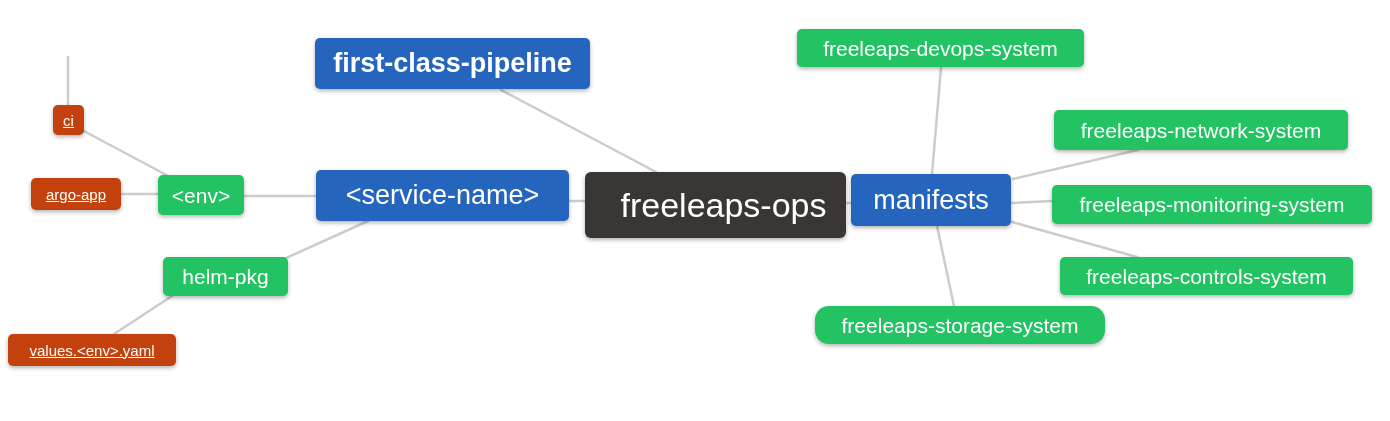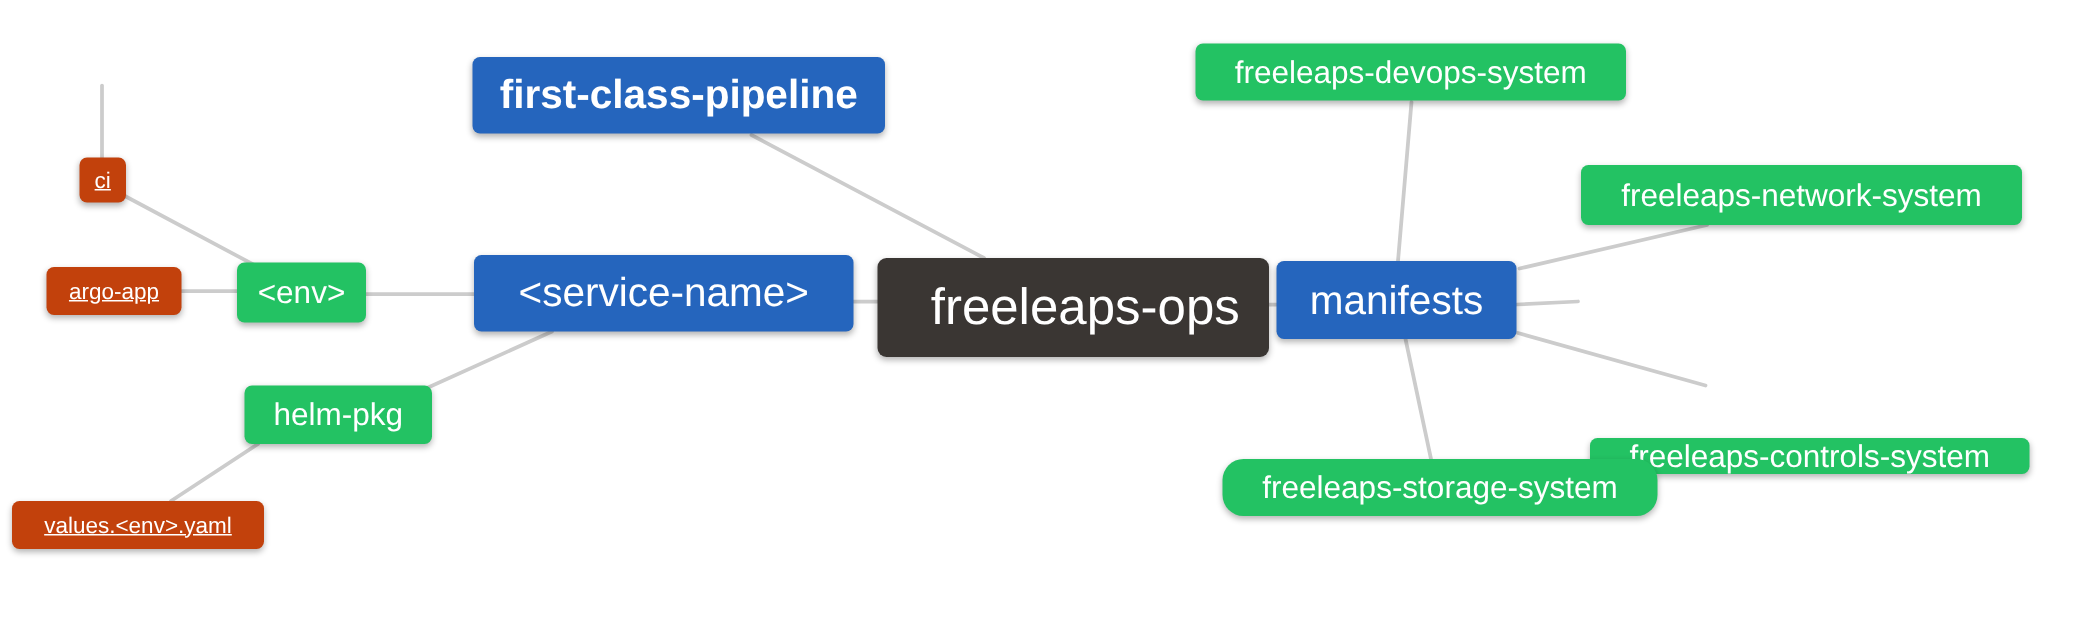--- a/index.html
+++ b/index.html
@@ -46,21 +46,21 @@
   #n-env                    { left: 158px;  top: 175px; width: 86px;  height: 40px; }
   #n-helm-pkg               { left: 147px;  top: 257px; width: 125px; height: 39px; margin-left: 16px; }
   #n-values-env-yaml        { left: 8px;    top: 334px; width: 168px; height: 32px; }
   #n-first-class-pipeline   { left: 315px;  top: 38px;  width: 275px; height: 51px; font-weight: bold; }
   #n-service-name           { left: 316px;  top: 170px; width: 253px; height: 51px; }
   #n-freeleaps-ops          { left: 585px;  top: 172px; width: 261px; height: 66px; }
   #n-manifests              { left: 851px;  top: 174px; width: 160px; height: 52px; }
   #n-devops-system          { left: 797px;  top: 29px;  width: 287px; height: 38px; }
   #n-network-system         { left: 1054px; top: 110px; width: 294px; height: 40px; }
   #n-monitoring-system      { left: 1052px; top: 185px; width: 320px; height: 39px; }
-  #n-controls-system        { left: 1060px; top: 257px; width: 293px; height: 24px; margin-top: 35px; }
+  #n-controls-system        { left: 1060px; top: 257px; width: 293px; height: 38px; }
   #n-storage-system         { left: 815px;  top: 306px; width: 290px; height: 38px; border-radius: 14px; }
 </style>
 </head>
 <body>
 
 <div id="canvas">
 
   <svg id="edge-layer" viewBox="0 0 1390 421" xmlns="http://www.w3.org/2000/svg">
     <g stroke="#cccccc" stroke-width="2.5" stroke-linecap="round">
       <line x1="68" y1="57" x2="68" y2="105"></line>
@@ -96,18 +96,19 @@
   <div class="node lvl1" id="n-service-name">&lt;service-name&gt;</div>
 
   <div class="node lvl0" id="n-freeleaps-ops">freeleaps-ops</div>
 
   <div class="node lvl1" id="n-manifests">manifests</div>
 
   <div class="node lvl2" id="n-devops-system">freeleaps-devops-system</div>
 
   <div class="node lvl2" id="n-network-system">freeleaps-network-system</div>
 
+  <div class="node lvl2" id="n-monitoring-system">freeleaps-monitoring-system</div>
 
   <div class="node lvl2" id="n-controls-system">freeleaps-controls-system</div>
 
   <div class="node lvl2" id="n-storage-system">freeleaps-storage-system</div>
 
 </div>
 
 </body></html>

